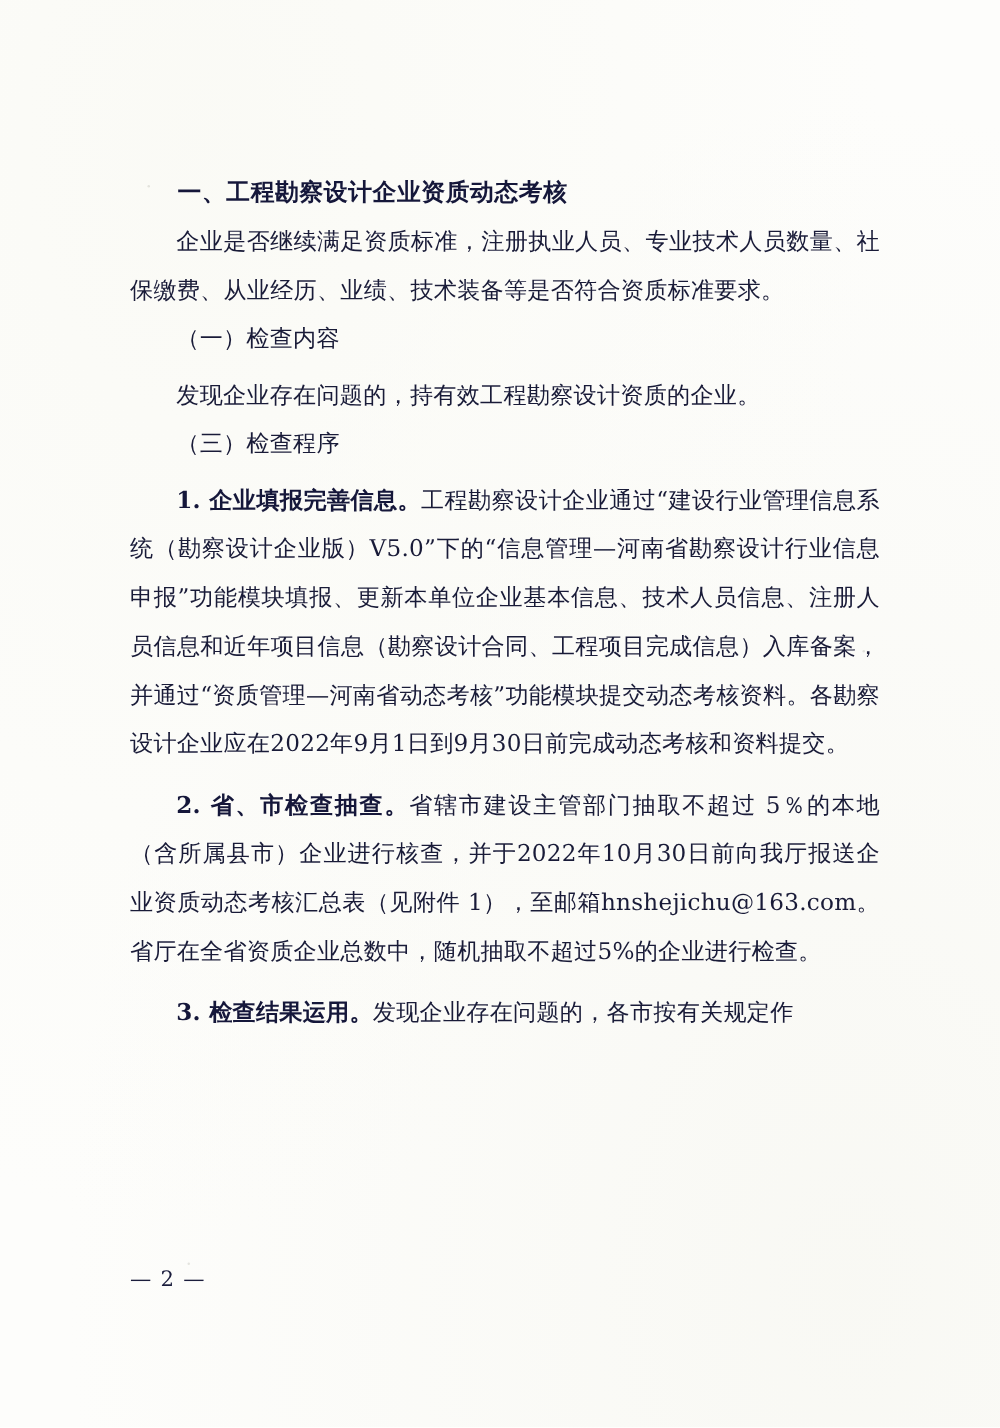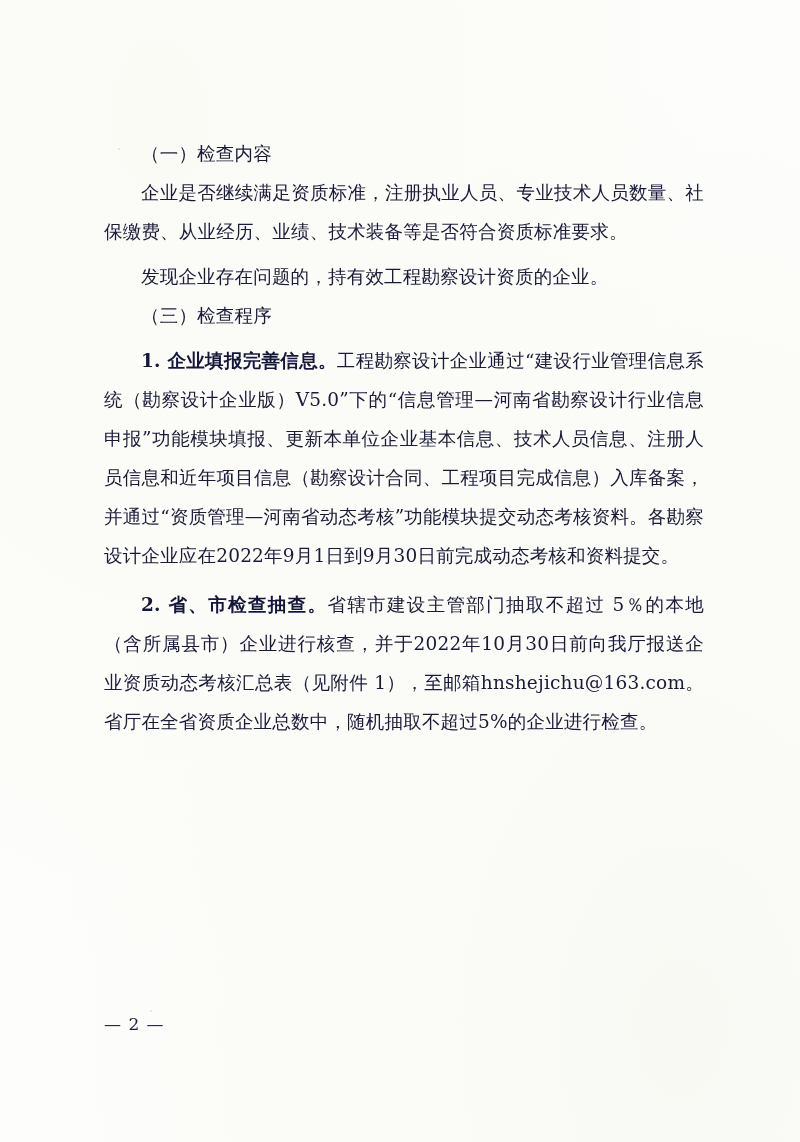--- a/index.html
+++ b/index.html
@@ -93,40 +93,42 @@
 <body>
 
 <div class="page">
 
   <div class="speck" style="left:118px;top:148px;width:2px;height:2px;"></div>
   <div class="speck" style="left:690px;top:520px;width:2px;height:2px;"></div>
   <div class="speck" style="left:150px;top:1010px;width:2px;height:2px;"></div>
 
   <div class="content">
 
+    <p class="para heading1">一、工程勘察设计企业资质动态考核</p>
+
+    <p class="para indent">企业是否继续满足资质标准，注册执业人员、专业技术人员数量、社保缴费、从业经历、业绩、技术装备等是否符合资质标准要求。</p>
 
     <p class="para sub-heading">（一）检查内容</p>
-
-    <p class="para indent">企业是否继续满足资质标准，注册执业人员、专业技术人员数量、社保缴费、从业经历、业绩、技术装备等是否符合资质标准要求。</p>
 
     <div class="spacer-sm"></div>
 
 
     <p class="para indent">发现企业存在问题的，持有效工程勘察设计资质的企业。</p>
 
     <p class="para sub-heading">（三）检查程序</p>
 
     <div class="spacer-sm"></div>
 
     <p class="para indent"><span class="lead">1. 企业填报完善信息。</span><span>工程勘察设计企业通过“建设行业管理信息系统（勘察设计企业版）V5.0”下的“信息管理—河南省勘察设计行业信息申报”功能模块填报、更新本单位企业基本信息、技术人员信息、注册人员信息和近年项目信息（勘察设计合同、工程项目完成信息）入库备案，并通过“资质管理—河南省动态考核”功能模块提交动态考核资料。各勘察设计企业应在2022年9月1日到9月30日前完成动态考核和资料提交。</span></p>
 
     <div class="spacer-md"></div>
 
     <p class="para indent"><span class="lead">2. 省、市检查抽查。</span><span class="mono-inline">省辖市建设主管部门抽取不超过 5％的本地（含所属县市）企业进行核查，并于2022年10月30日前向我厅报送企业资质动态考核汇总表（见附件 1），至邮箱hnshejichu@163.com。省厅在全省资质企业总数中，随机抽取不超过5%的企业进行检查。</span></p>
 
     <div class="spacer-md"></div>
 
+    <p class="para indent"><span class="lead">3. 检查结果运用。</span><span>发现企业存在问题的，各市按有关规定作</span></p>
 
   </div>
 
   <div class="footer">— 2 —</div>
 
 </div>
 
 </body></html>

